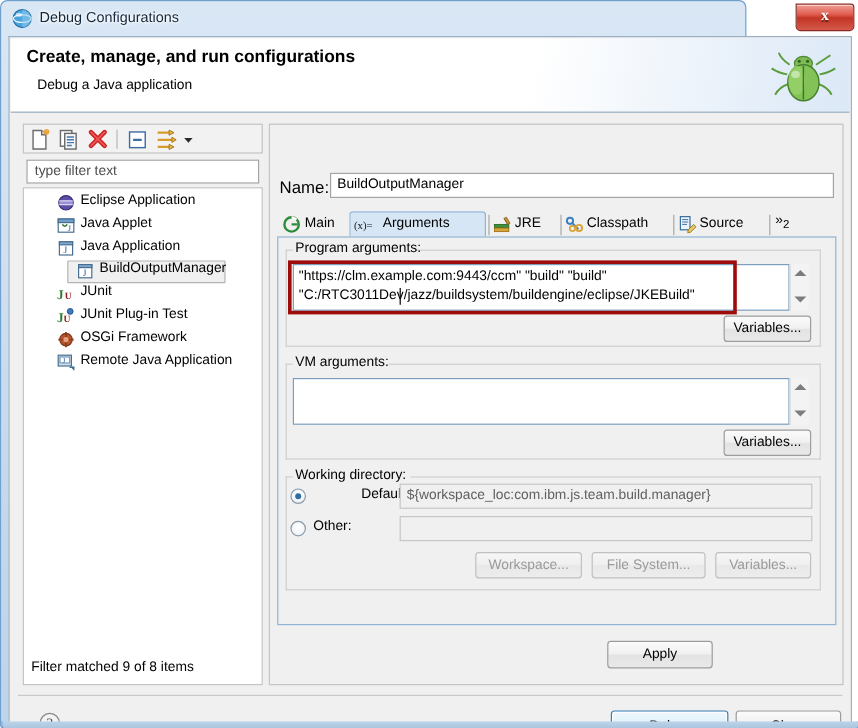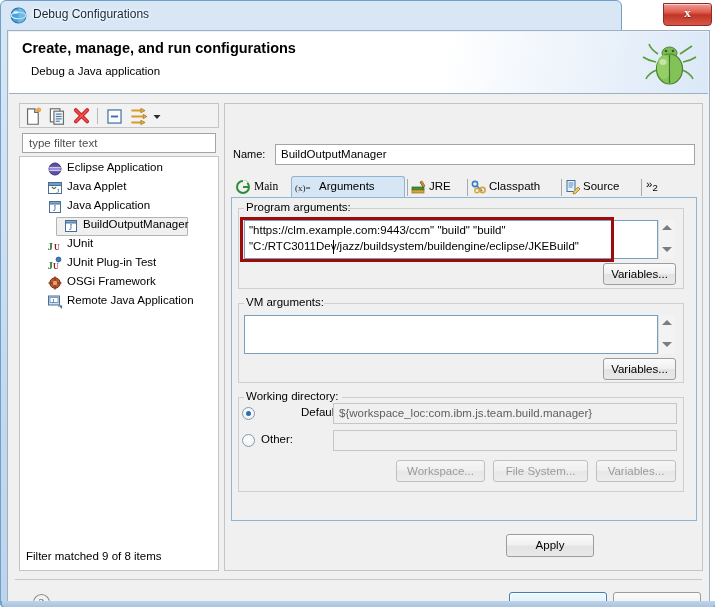--- a/index.html
+++ b/index.html
@@ -194,21 +194,21 @@
     position: absolute;
     left: 216px; top: 72px;
     width: 479px; height: 468px;
     background: #f0f0f0;
     border: 1px solid #c4c4c4;
     box-sizing: border-box;
   }
   #name-label {
     position: absolute;
     left: 8px; top: 44px;
-    font-size: 11px;
+    font-size: 14px;
   }
   #name-input {
     position: absolute;
     left: 50px; top: 40px;
     width: 420px; height: 21px;
     background: #ffffff;
     border: 1px solid #a4a4a4;
     box-sizing: border-box;
     cursor: text;
   }
@@ -614,21 +614,21 @@
 
       <div id="tabstrip">
         <div id="tab-selected-bg" style="left:60px; top:0; width:114px; height:22px;"></div>
 
         <div class="tab" style="left:2px; width:58px;">
           <svg class="tab-icon" style="left:2px;" viewBox="0 0 16 16">
             <circle cx="8" cy="8" r="6" fill="none" stroke="#2e8b3a" stroke-width="2"></circle>
             <path d="M8 8 h5" stroke="#2e8b3a" stroke-width="2"></path>
             <path d="M12 4.2 a5.5 5.5 0 0 0 -4 -2.2" stroke="#ffffff" stroke-width="2" fill="none"></path>
           </svg>
-          <div class="tab-label" style="left:21px;font-family:Liberation Serif, serif;">Main</div>
+          <div class="tab-label" style="left:21px;">Main</div>
         </div>
 
         <div class="tab" style="left:62px; width:110px;">
           <svg class="tab-icon" style="left:2px;width:22px;" viewBox="0 0 22 16">
             <text x="0" y="12" font-size="9" fill="#1a1a1a" font-family="serif">(x)=</text>
           </svg>
           <div class="tab-label" style="left:26px;">Arguments</div>
         </div>
 
         <div class="tab-divider" style="left:176px;"></div>

